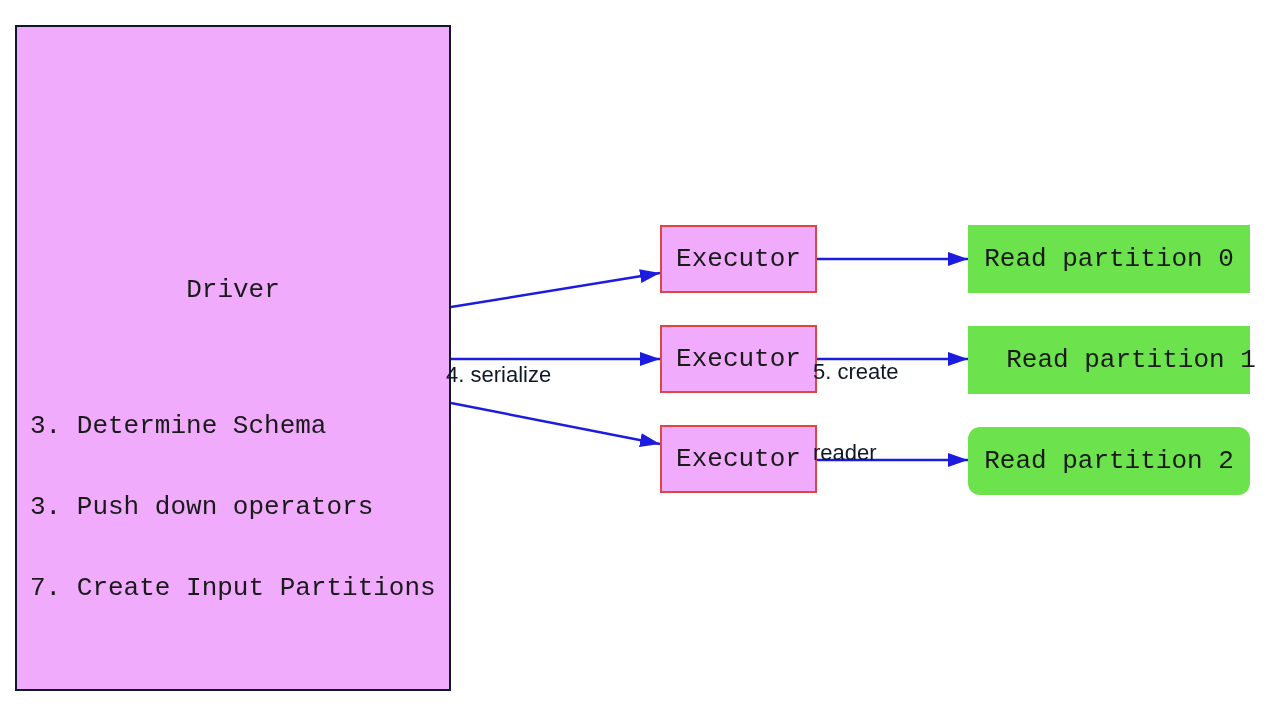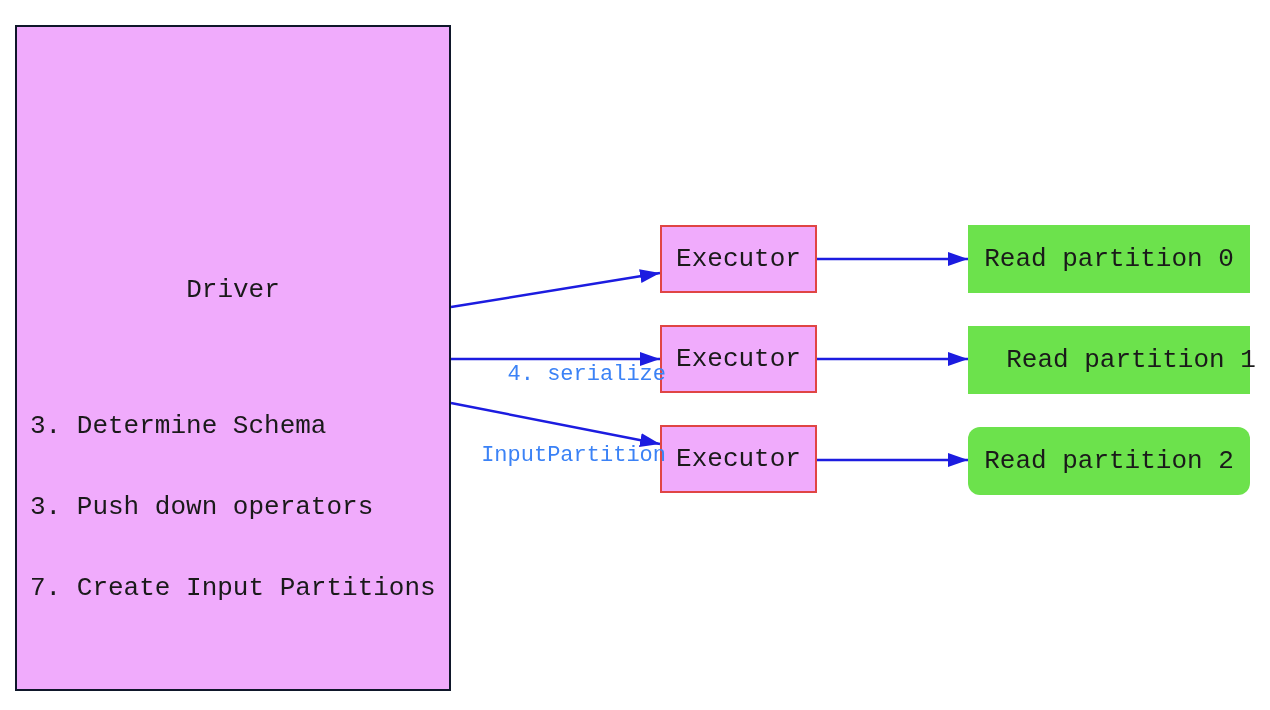--- a/index.html
+++ b/index.html
@@ -72,25 +72,25 @@
     align-items: center;
     justify-content: center;
     font-size: 26px;
     white-space: pre;
   }
   .part-0 { top: 225px; }
   .part-1 { top: 326px; padding-left: 44px; }
   .part-2 { top: 427px; border-radius: 12px; }
   .edge-label {
     position: absolute;
-    font-family: Liberation Mono, monospace;
+    font-family: Liberation Sans, sans-serif;
     font-size: 22px;
     line-height: 27px;
-    text-align: right;
-    color: #3b82f6;
+    text-align: left;
+    color: #0f172a;
     white-space: pre;
   }
   .label-serialize {
     left: 446px; top: 307px;
     width: 220px;
   }
   .label-create-reader {
     left: 813px; top: 304px;
     width: 160px;
   }
@@ -138,17 +138,20 @@
   </div>
   <div class="node partition-box part-1">
     <span>Read partition 1</span>
   </div>
   <div class="node partition-box part-2">
     <span>Read partition 2</span>
   </div>
 
   <div class="edge-label label-serialize">
     <div>4. serialize</div>
-    <div>InputPartition</div>
   </div>
 
+  <div class="edge-label label-create-reader">
+    <div>5. create</div>
+    <div>reader</div>
+  </div>
 
 </div>
 
 </body></html>

